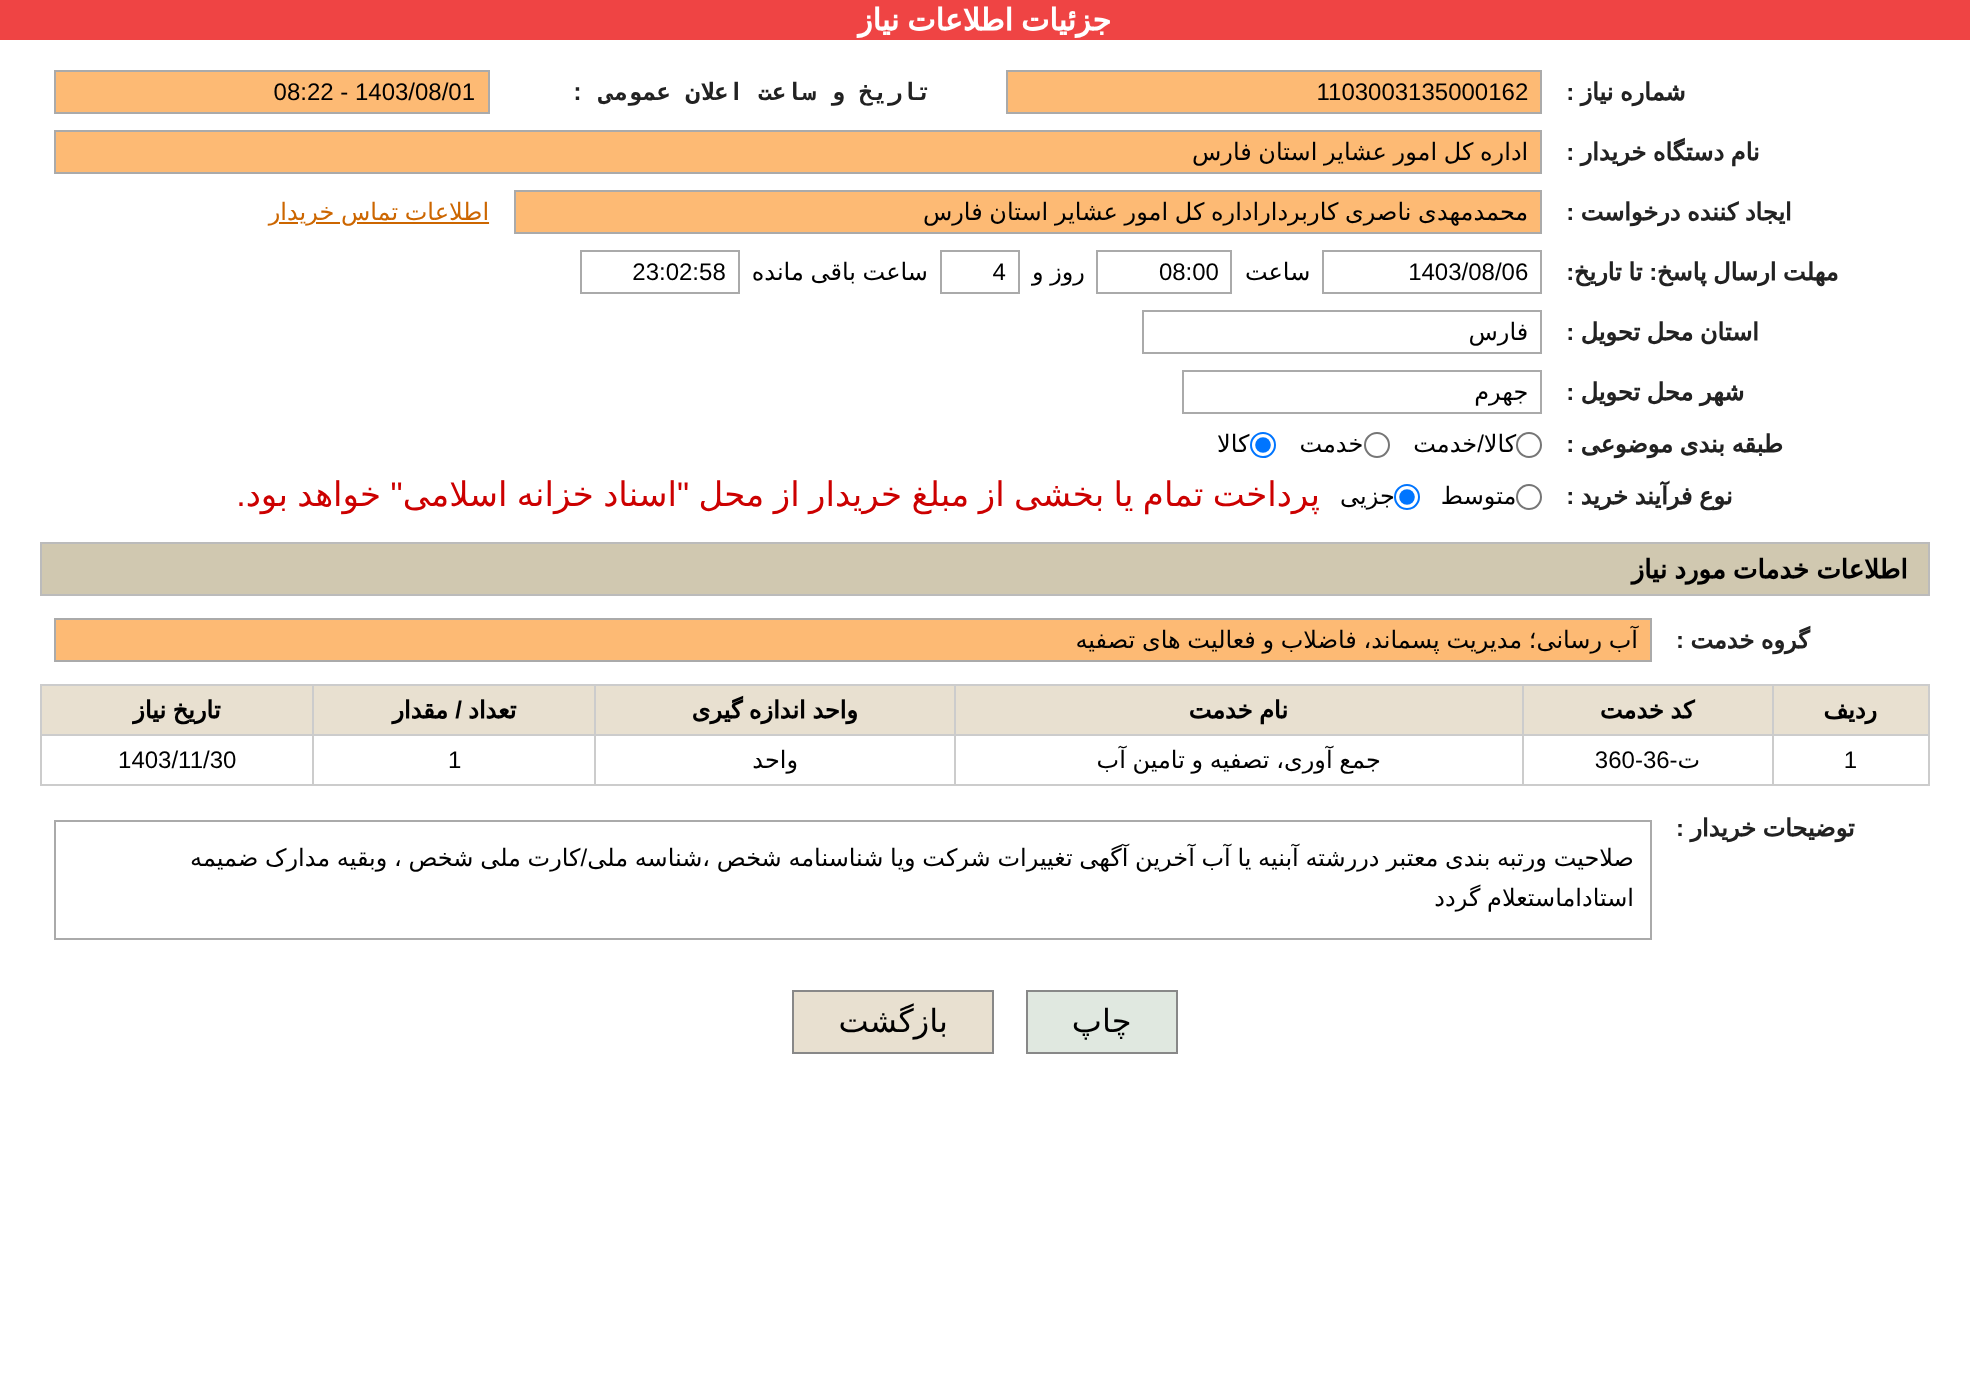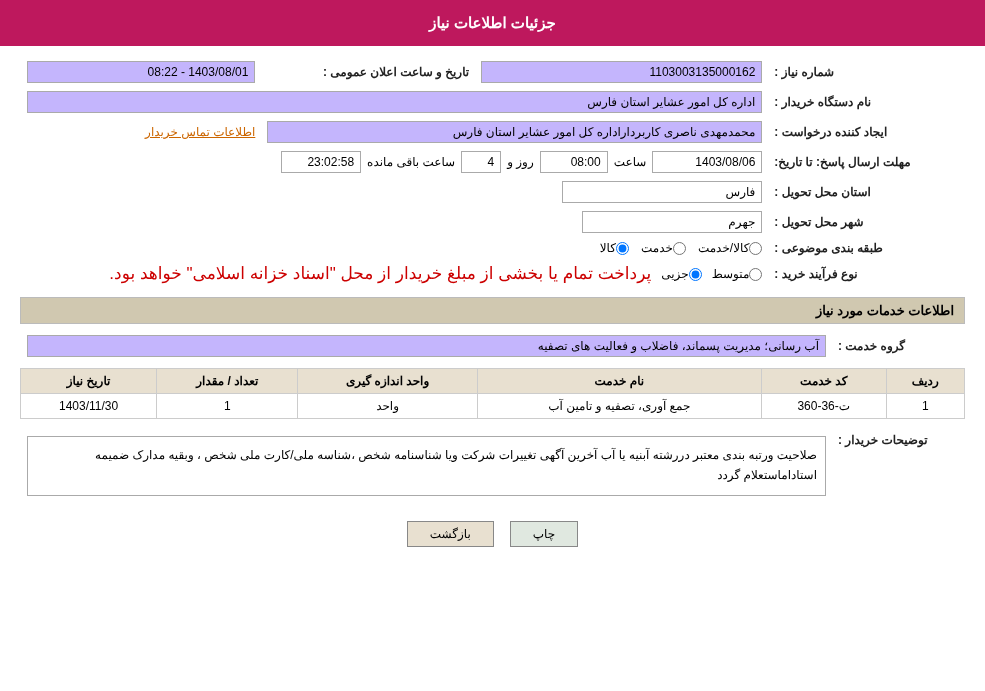--- a/index.html
+++ b/index.html
@@ -10,24 +10,24 @@
       direction: rtl;
     }
     .container {
       width: 985px;
       min-height: 691px;
       background: #fff;
       margin: 0 auto;
       padding-bottom: 20px;
     }
     .header {
-      background: #be185d;
+      background: #ef4444;
       color: #fff;
       text-align: center;
-      padding: 14px;
+      padding: 1px;
       font-size: 15px;
       font-weight: bold;
     }
     .content {
       padding: 10px 20px;
     }
     .section-title {
       background: #d0c8b0;
       padding: 5px 10px;
       font-weight: bold;
@@ -87,21 +87,21 @@
       justify-content: center;
       gap: 16px;
       margin-top: 14px;
     }
     .btn {
       border: 1px solid #888;
       background: #e8e0d0;
       padding: 5px 22px;
       cursor: pointer;
       font-family: Tahoma, Arial, sans-serif;
-      font-size: 12px;
+      font-size: 16px;
       min-width: 60px;
     }
     .btn-print {
       background: #e0e8e0;
     }
     .inline-box {
       border: 1px solid #aaa;
       background: #fff;
       padding: 3px 6px;
       display: inline-block;
@@ -118,21 +118,21 @@
     }
     .lbl {
       font-weight: bold;
       text-align: left;
       white-space: nowrap;
       color: #222;
       padding-right: 4px;
     }
     .val-box {
       border: 1px solid #aaa;
-      background: #c4b5fd;
+      background: #fdba74;
       padding: 3px 6px;
       min-height: 22px;
       display: block;
       width: 100%;
       text-align: right;
     }
     .note-text {
       color: #cc0000;
       font-size: 17px;
     }
@@ -154,21 +154,21 @@
   <div class="content">
 
     <table class="main-table">
 
       <tbody>
           <tr>
         <td class="lbl" style="width:130px;">شماره نیاز :</td>
         <td style="width:220px;">
           <div class="val-box">1103003135000162</div>
         </td>
-        <td class="lbl" style="width:160px; text-align:right; padding-left:8px;">تاریخ و ساعت اعلان عمومی :</td>
+        <td class="lbl" style="width:160px; text-align:center; padding-left:8px;font-family:Liberation Mono, monospace;">تاریخ و ساعت اعلان عمومی :</td>
         <td style="width:180px;">
           <div class="val-box">1403/08/01 - 08:22</div>
         </td>
       </tr>
 
       <tr>
         <td class="lbl">نام دستگاه خریدار :</td>
         <td colspan="3">
           <div class="val-box">اداره کل امور عشایر استان فارس</div>
         </td>

